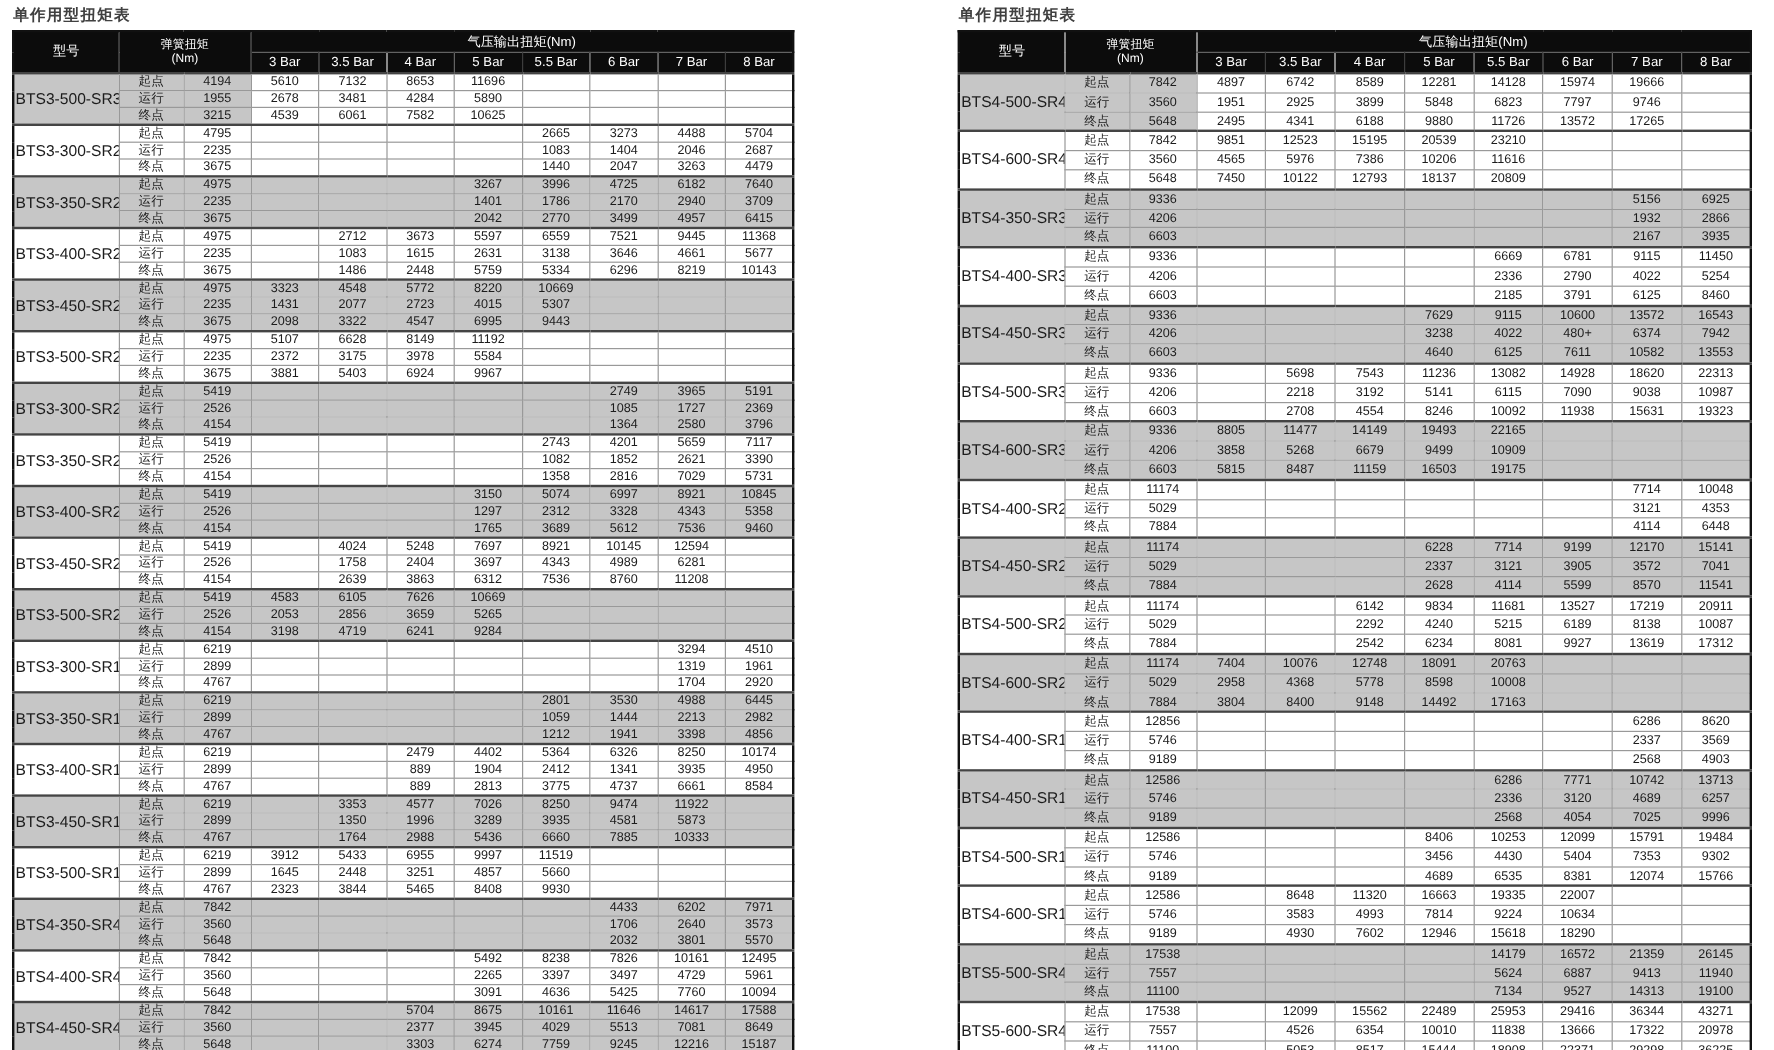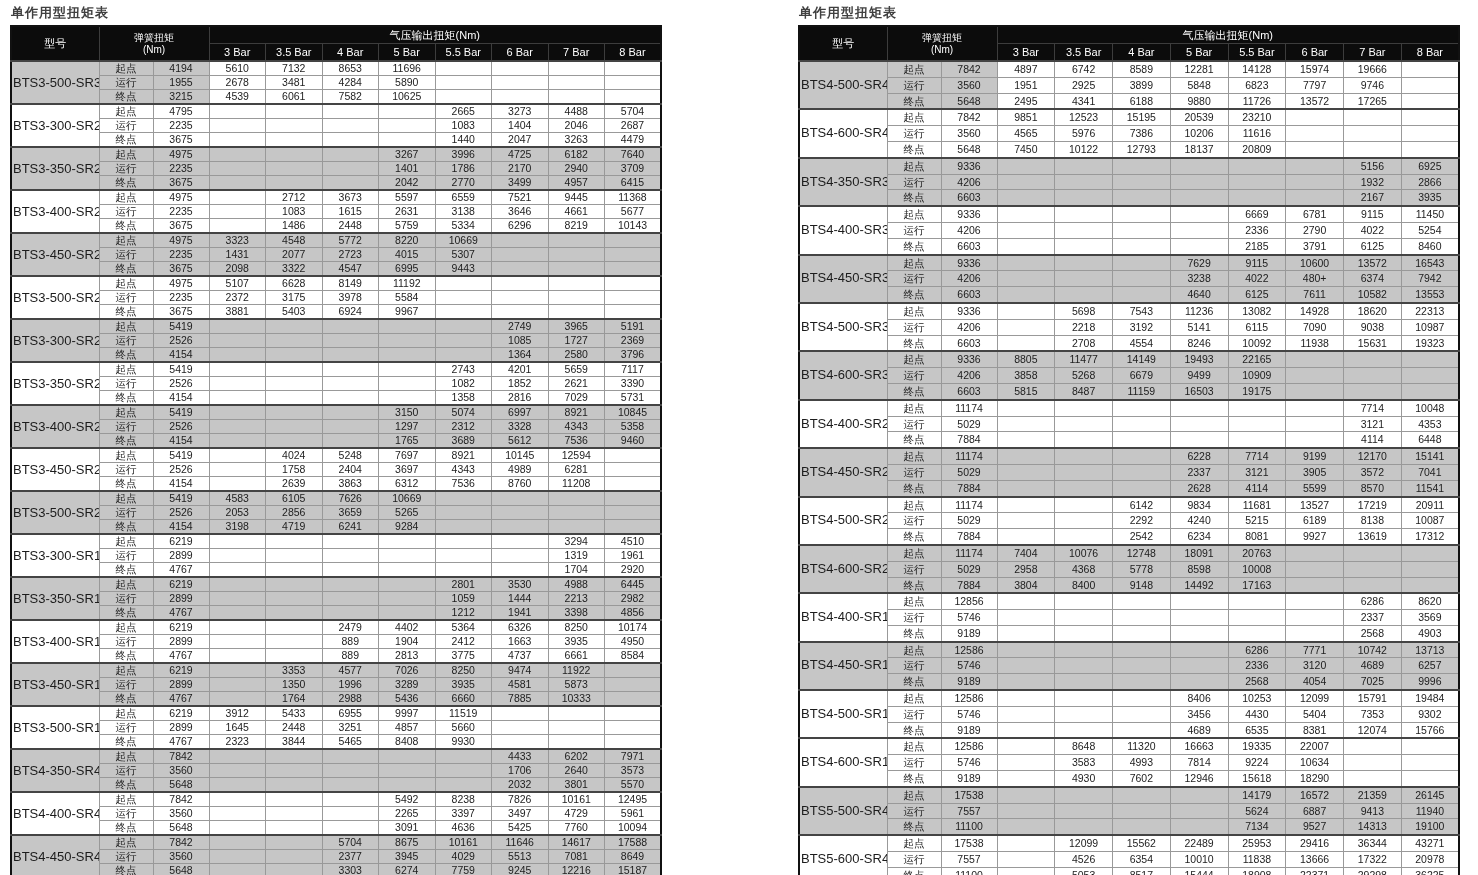--- a/index.html
+++ b/index.html
@@ -557,21 +557,21 @@
               <td class=" gt">10174</td>
             </tr>
             <tr>
               <td class="">运行</td>
               <td class="">2899</td>
               <td class=""></td>
               <td class=""></td>
               <td class="">889</td>
               <td class="">1904</td>
               <td class="">2412</td>
-              <td class="">1663</td>
+              <td class="">1341</td>
               <td class="">3935</td>
               <td class="">4950</td>
             </tr>
             <tr>
               <td class="">终点</td>
               <td class="">4767</td>
               <td class=""></td>
               <td class=""></td>
               <td class="">889</td>
               <td class="">2813</td>

